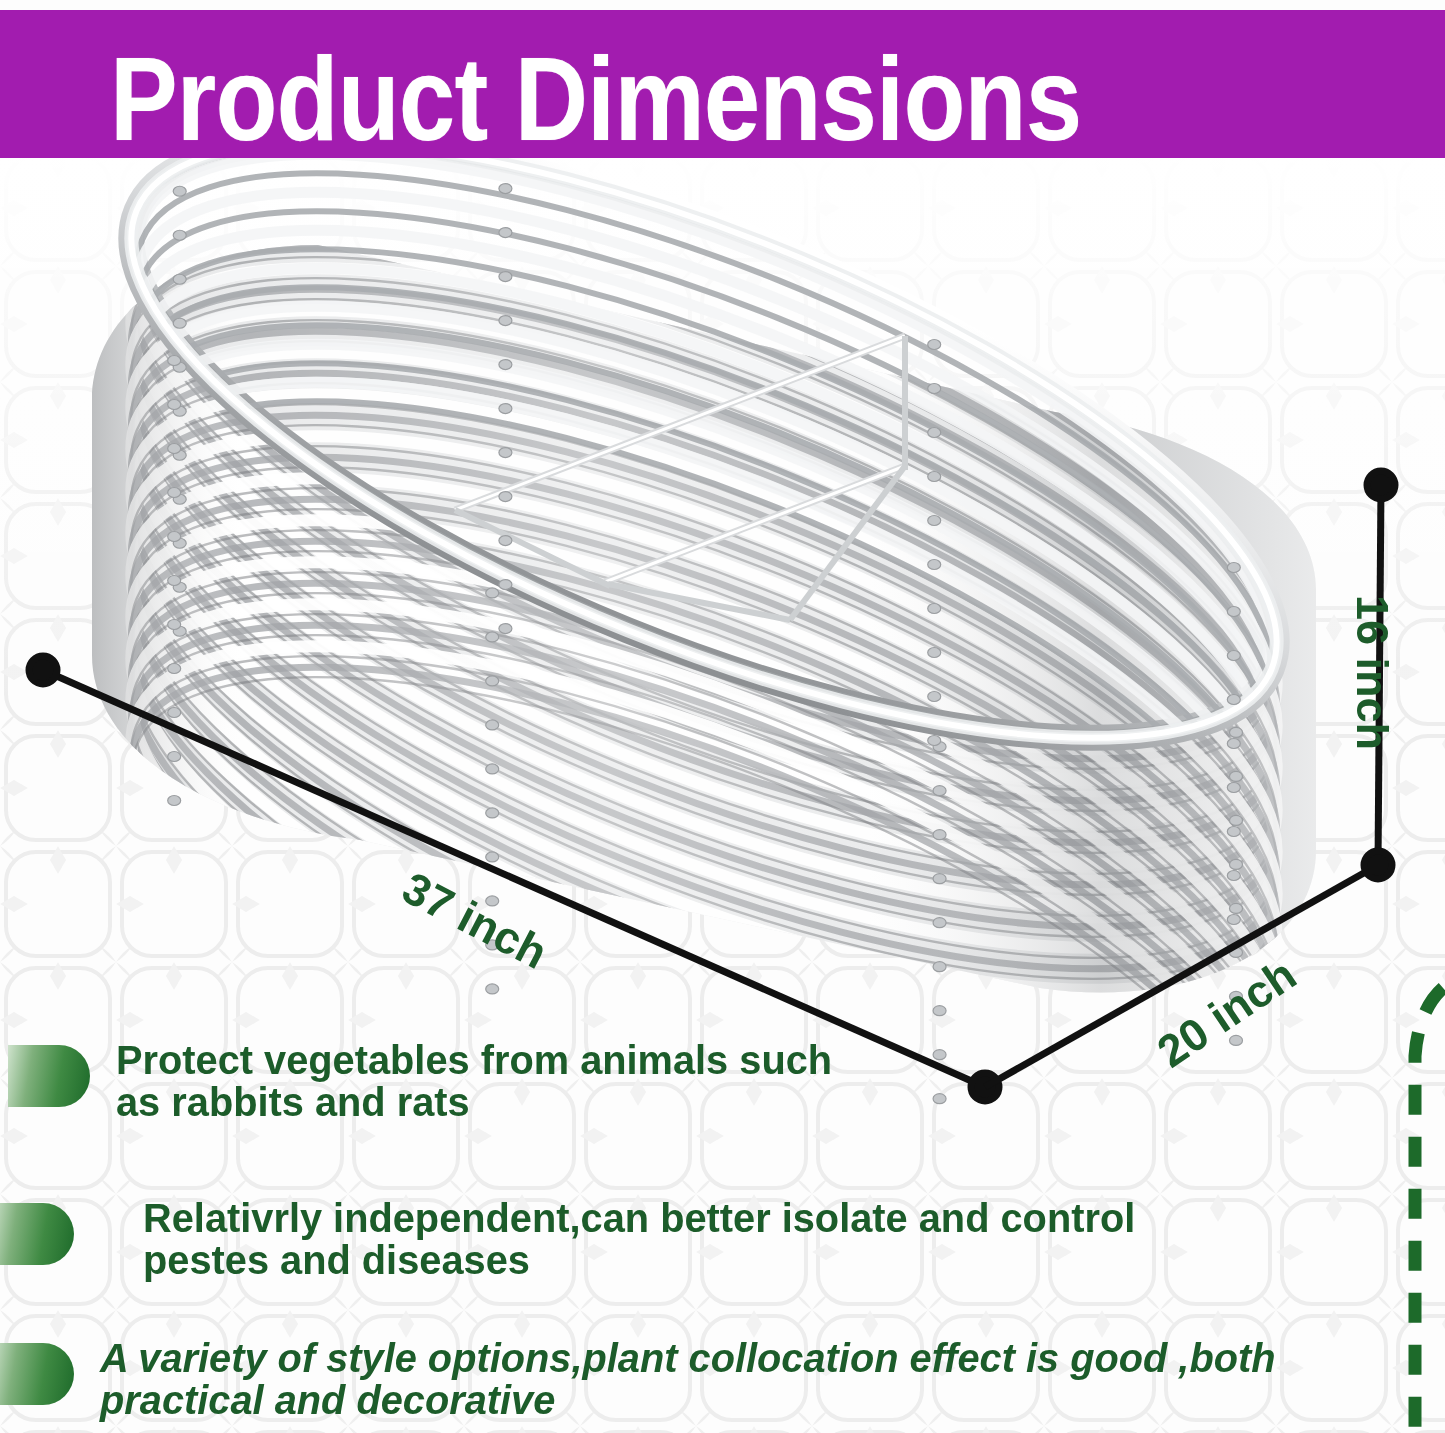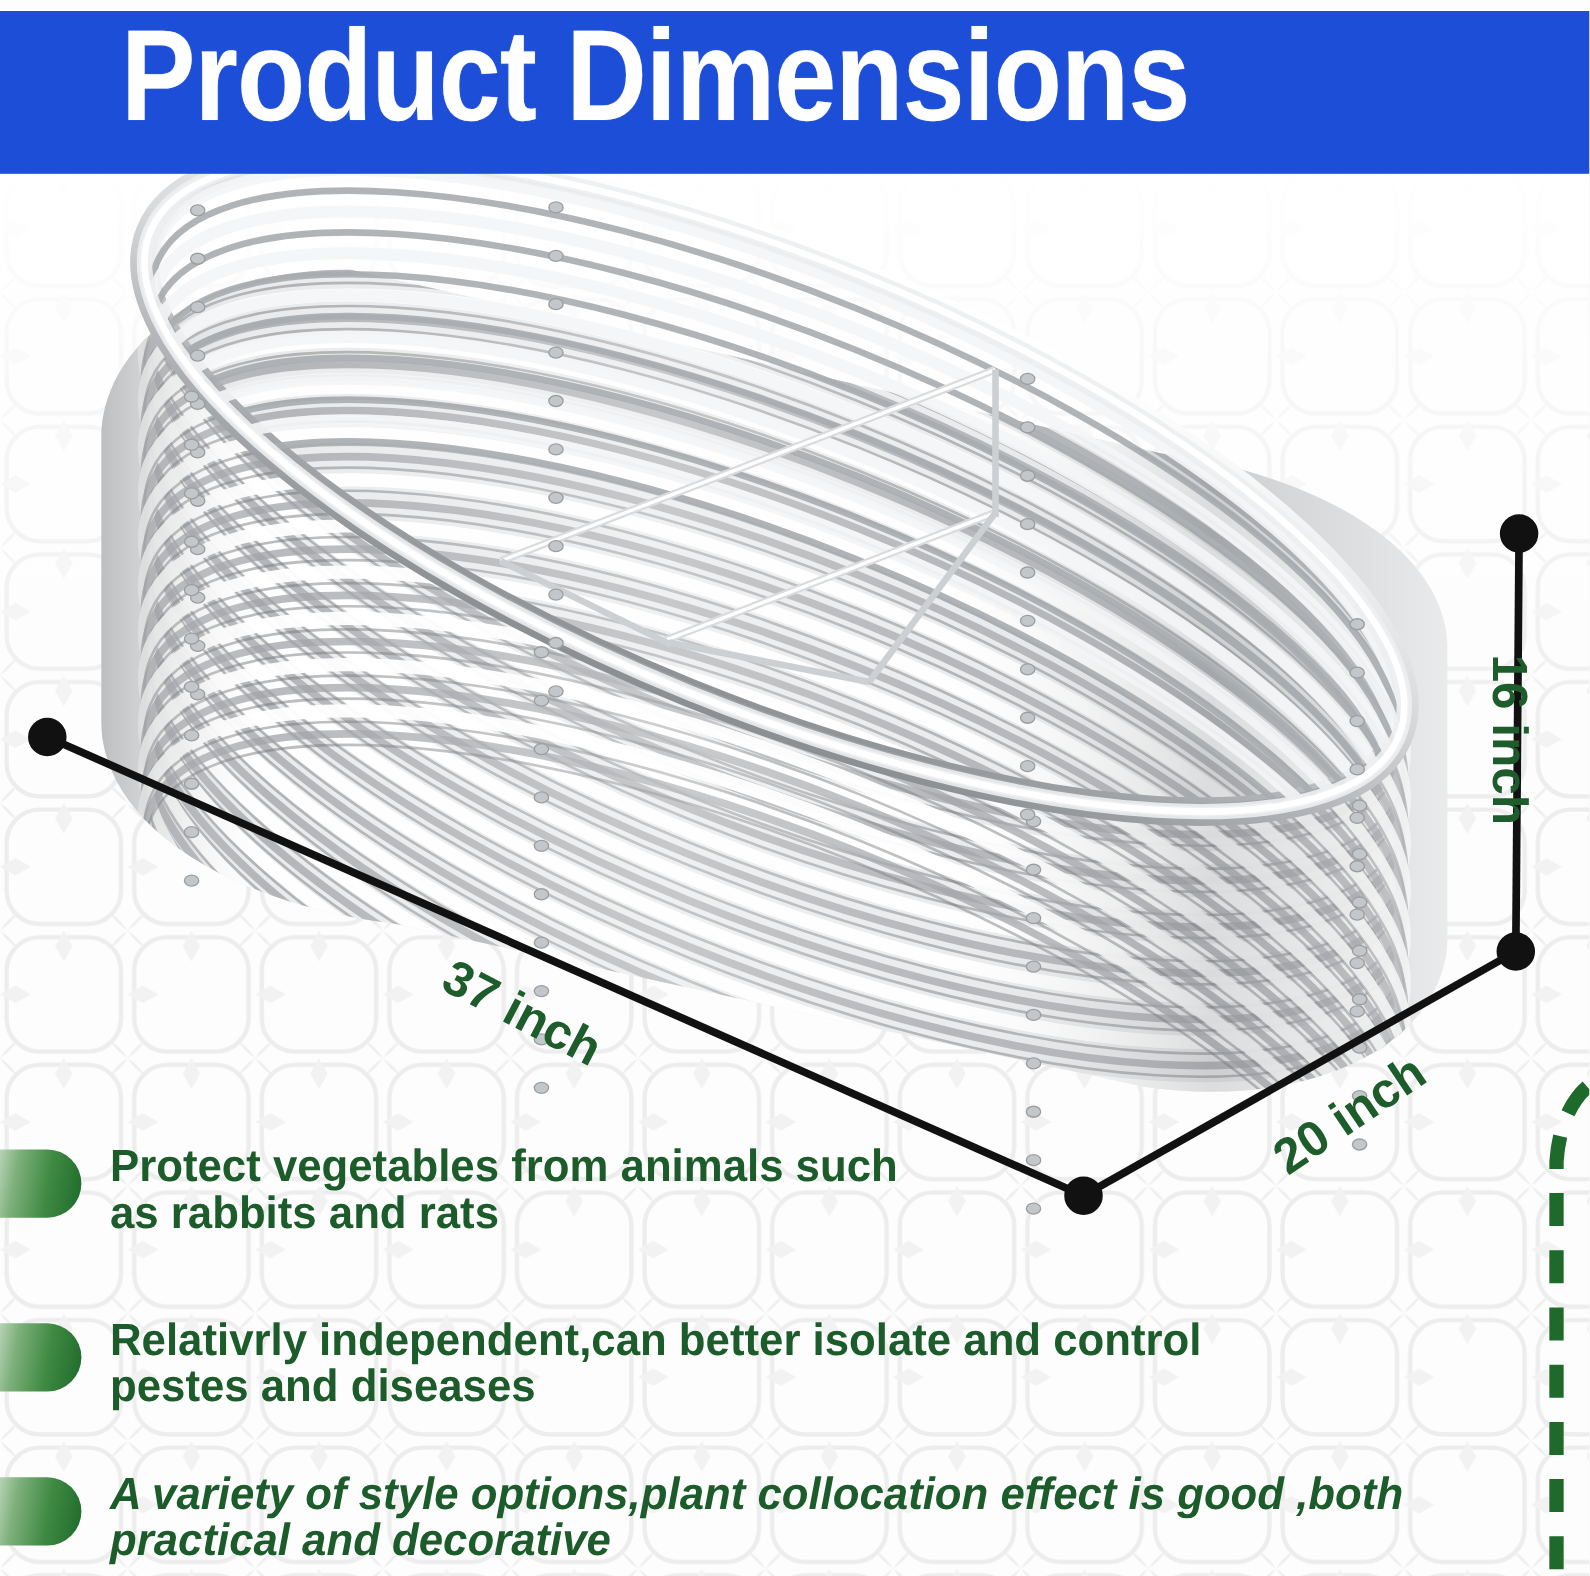--- a/index.html
+++ b/index.html
@@ -11,22 +11,22 @@
 
   
   #bg-pattern{
     position:absolute;left:0;top:150px;width:1445px;height:1283px;
     z-index:0;pointer-events:none;
   }
 
   
   #header-banner{
     position:absolute;left:0;top:10px;width:1445px;height:148px;
-    background:#1d4ed8;z-index:5;
-    display:flex;align-items:flex-start;
+    background:#a21caf;z-index:5;
+    display:flex;align-items:flex-end;
   }
   #header-title{
     color:#ffffff;
     font-family:"Liberation Sans","DejaVu Sans",sans-serif;
     font-weight:bold;
     font-size:118px;
     line-height:1;
     letter-spacing:-1px;
     transform:scaleX(0.86);
     transform-origin:left center;
@@ -65,22 +65,22 @@
     z-index:3;pointer-events:none;
   }
 
   
   #feature-list{
     position:absolute;left:0;top:1020px;width:1330px;z-index:7;
   }
   .feature-item{
     position:absolute;left:0;display:flex;align-items:flex-start;
   }
-  #feature-item-0{ top:20px; }
-  #feature-item-1{ top:178px; }
+  #feature-item-0{ top:20px;margin-left:16px; }
+  #feature-item-1{ top:178px;gap:43px; }
   #feature-item-2{ top:318px;font-style:italic; }
 
   .feature-bullet{
     width:82px;height:62px;flex:0 0 82px;
     margin-left:-8px;margin-top:5px;
     border-radius:0 34px 34px 0;
     background:linear-gradient(100deg,#cfe3cd 0%,#7fb07c 28%,#3f8a43 62%,#1d6a2a 100%);
   }
   .feature-text{
     color:#1c5c2a;

